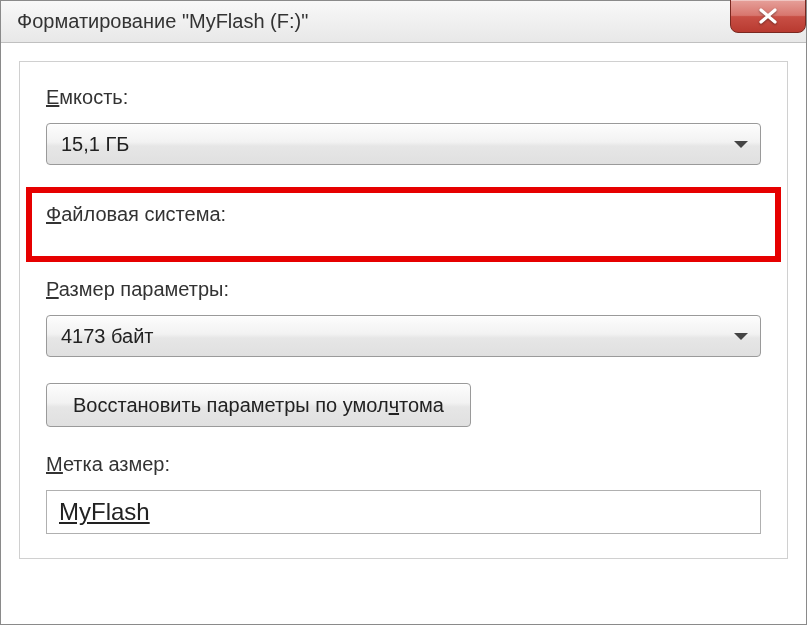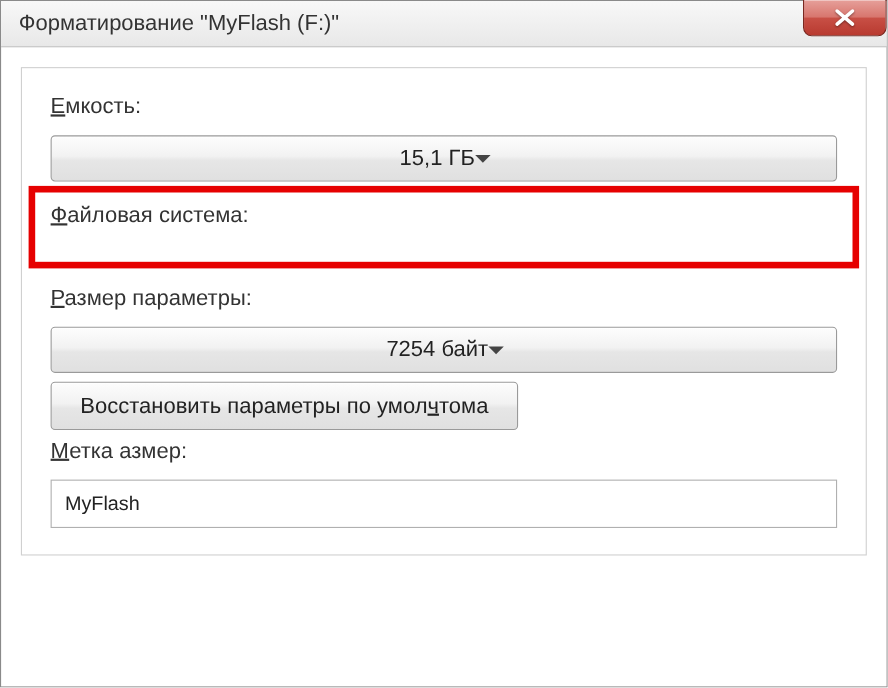--- a/index.html
+++ b/index.html
@@ -50,21 +50,21 @@
     }
     .content {
       padding: 18px 18px 18px 18px;
     }
     .panel {
       border: 1px solid #d0d0d0;
       padding: 24px 26px 24px 26px;
       background: #fff;
     }
     .field {
-      margin-bottom: 8px;
+      margin-bottom: 26px;
     }
     .field.highlighted {
       border: 6px solid #e60000;
       padding: 10px 14px 16px 14px;
       margin-left: -20px;
       margin-right: -20px;
       margin-bottom: 16px;
       margin-top: -4px;
     }
     .label {
@@ -75,21 +75,21 @@
     }
     .underline { text-decoration: underline; }
     .combo {
       width: 100%;
       height: 42px;
       background: linear-gradient(to bottom, #fdfdfd 0%, #f2f2f2 45%, #e6e6e6 55%, #e0e0e0 100%);
       border: 1px solid #9a9a9a;
       border-radius: 4px;
       display: flex;
       align-items: center;
-      justify-content: center;
+      justify-content: space-between;
       padding: 0 12px 0 14px;
       font-size: 20px;
       color: #222;
       cursor: pointer;
       box-shadow: inset 0 1px 0 rgba(255,255,255,0.7);
     }
     .combo .arrow {
       width: 0;
       height: 0;
       border-left: 7px solid transparent;
@@ -107,23 +107,24 @@
       cursor: pointer;
       box-shadow: inset 0 1px 0 rgba(255,255,255,0.7);
       display: inline-flex;
       align-items: center;
     }
     .textbox {
       width: 100%;
       height: 44px;
       border: 1px solid #b0b0b0;
       padding: 0 12px;
-      font-size: 18px;
+      font-size: 24px;
       color: #222;
       background: #fff;
+      text-decoration: underline;
     }
   </style>
 </head>
 <body>
 
 <div class="window">
   <div class="titlebar">
     <span class="title-text">Форматирование "MyFlash (F:)"</span>
     <div class="close-btn">
       <svg width="20" height="16" viewBox="0 0 20 16">
@@ -149,21 +150,21 @@
         <span class="label">
           <span class="underline">Ф</span><span>айловая система:</span>
         </span>
       </div>
 
       <div class="field">
         <span class="label">
           <span class="underline">Р</span><span>азмер параметры:</span>
         </span>
         <div class="combo">
-          <span>7254 байт</span>
+          <span>4173 байт</span>
           <span class="arrow"></span>
         </div>
       </div>
 
       <div class="field">
         <button class="btn">
           <span>Восстановить параметры по умол</span>
             <span class="underline">ч</span>
             <span>тома</span>
         </button>

